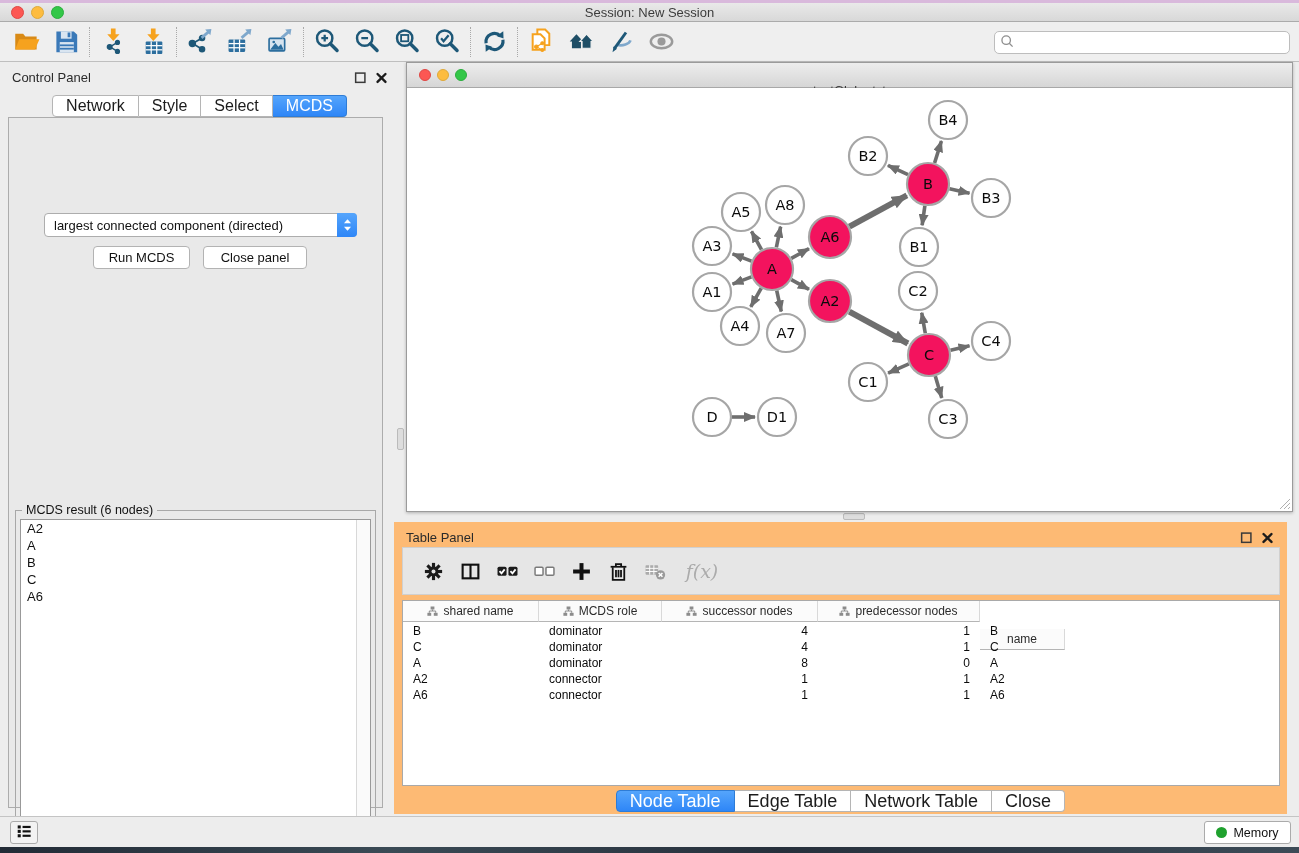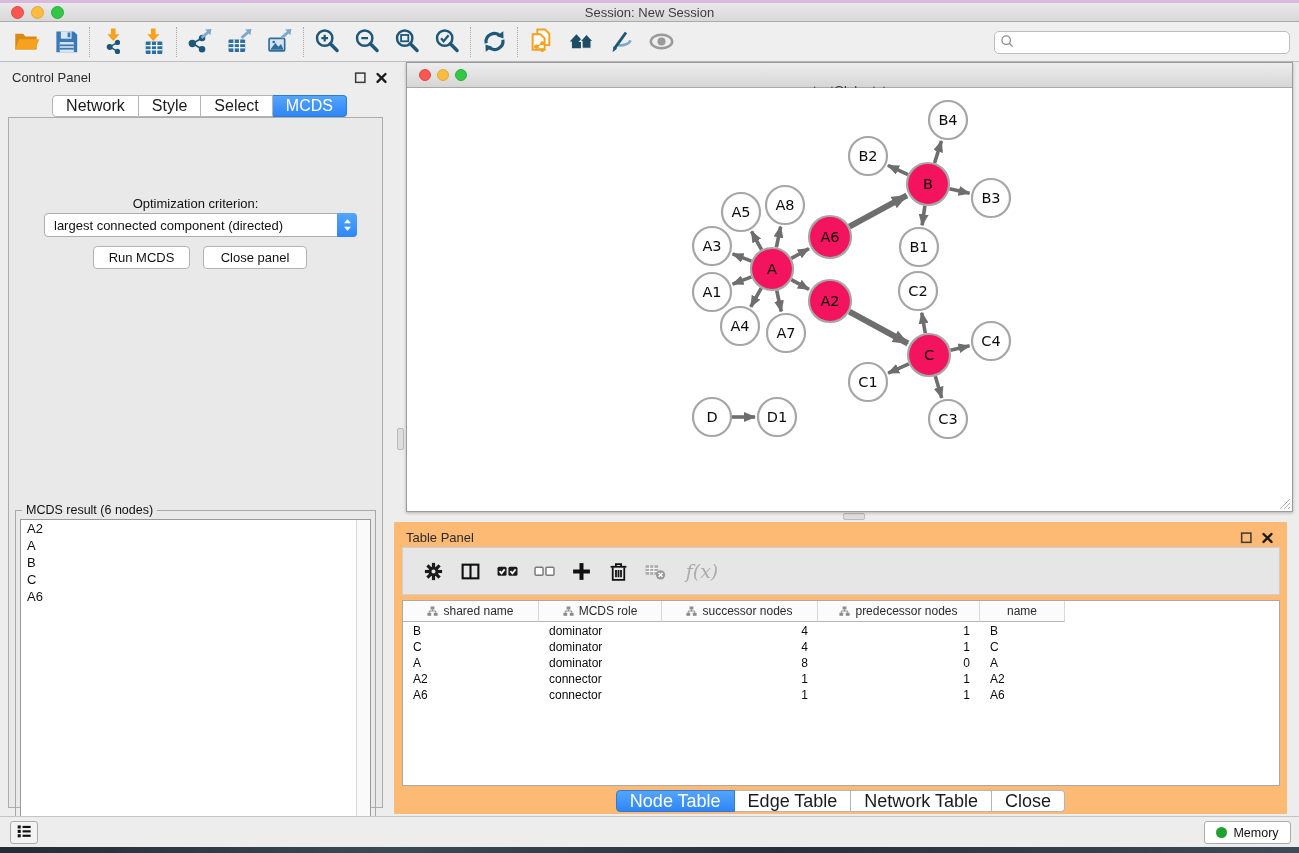--- a/index.html
+++ b/index.html
@@ -334,21 +334,20 @@
           </svg></span>
     </span>
   </div>
   <div class="tabs-row" id="cp-tabs">
       <div class="tab">Network</div>
       <div class="tab">Style</div>
       <div class="tab">Select</div>
       <div class="tab active">MCDS</div>
     </div>
   <div id="cp-content">
-    <div id="opt-label">Optimization criterion:</div>
     <div id="opt-select">
       <span class="sel-text">largest connected component (directed)</span>
       <span class="stepper">
           <svg viewBox="0 0 12 18">
             <path d="M2 7 L6 2.5 L10 7 Z" fill="#fff"></path>
             <path d="M2 11 L6 15.5 L10 11 Z" fill="#fff"></path>
           </svg>
         </span>
     </div>
     <div class="push-btn" id="btn-run">Run MCDS</div>
@@ -632,21 +631,21 @@
           <span style="width: 11px; height: 11px; display: block;"><svg viewBox="0 0 11 11">
               <g fill="#8C8C8C">
                 <rect x="3.6" y="0.5" width="3.8" height="3"></rect>
                 <rect x="0.4" y="6.8" width="3.8" height="3"></rect>
                 <rect x="6.8" y="6.8" width="3.8" height="3"></rect>
               </g>
               <path d="M5.5 3.5 V5 M2.3 6.8 V5 H8.7 V6.8" stroke="#8C8C8C" stroke-width="1" fill="none"></path>
             </svg></span>
           <span>predecessor nodes</span>
         </div>
-        <div class="th" style="width: 85px;">
+        <div class="th" style="width: 85px; margin-top: 28px;">
           <span>name</span>
         </div>
       </div>
     <div id="table-body">
         <div class="trow" style="top: 22px;">
           <div class="td" style="width: 136px; text-align: left;">B</div>
           <div class="td" style="width: 123px; text-align: left;">dominator</div>
           <div class="td num" style="width: 156px; text-align: right;">4</div>
           <div class="td num" style="width: 162px; text-align: right;">1</div>
           <div class="td" style="width: 85px; text-align: left;">B</div>

